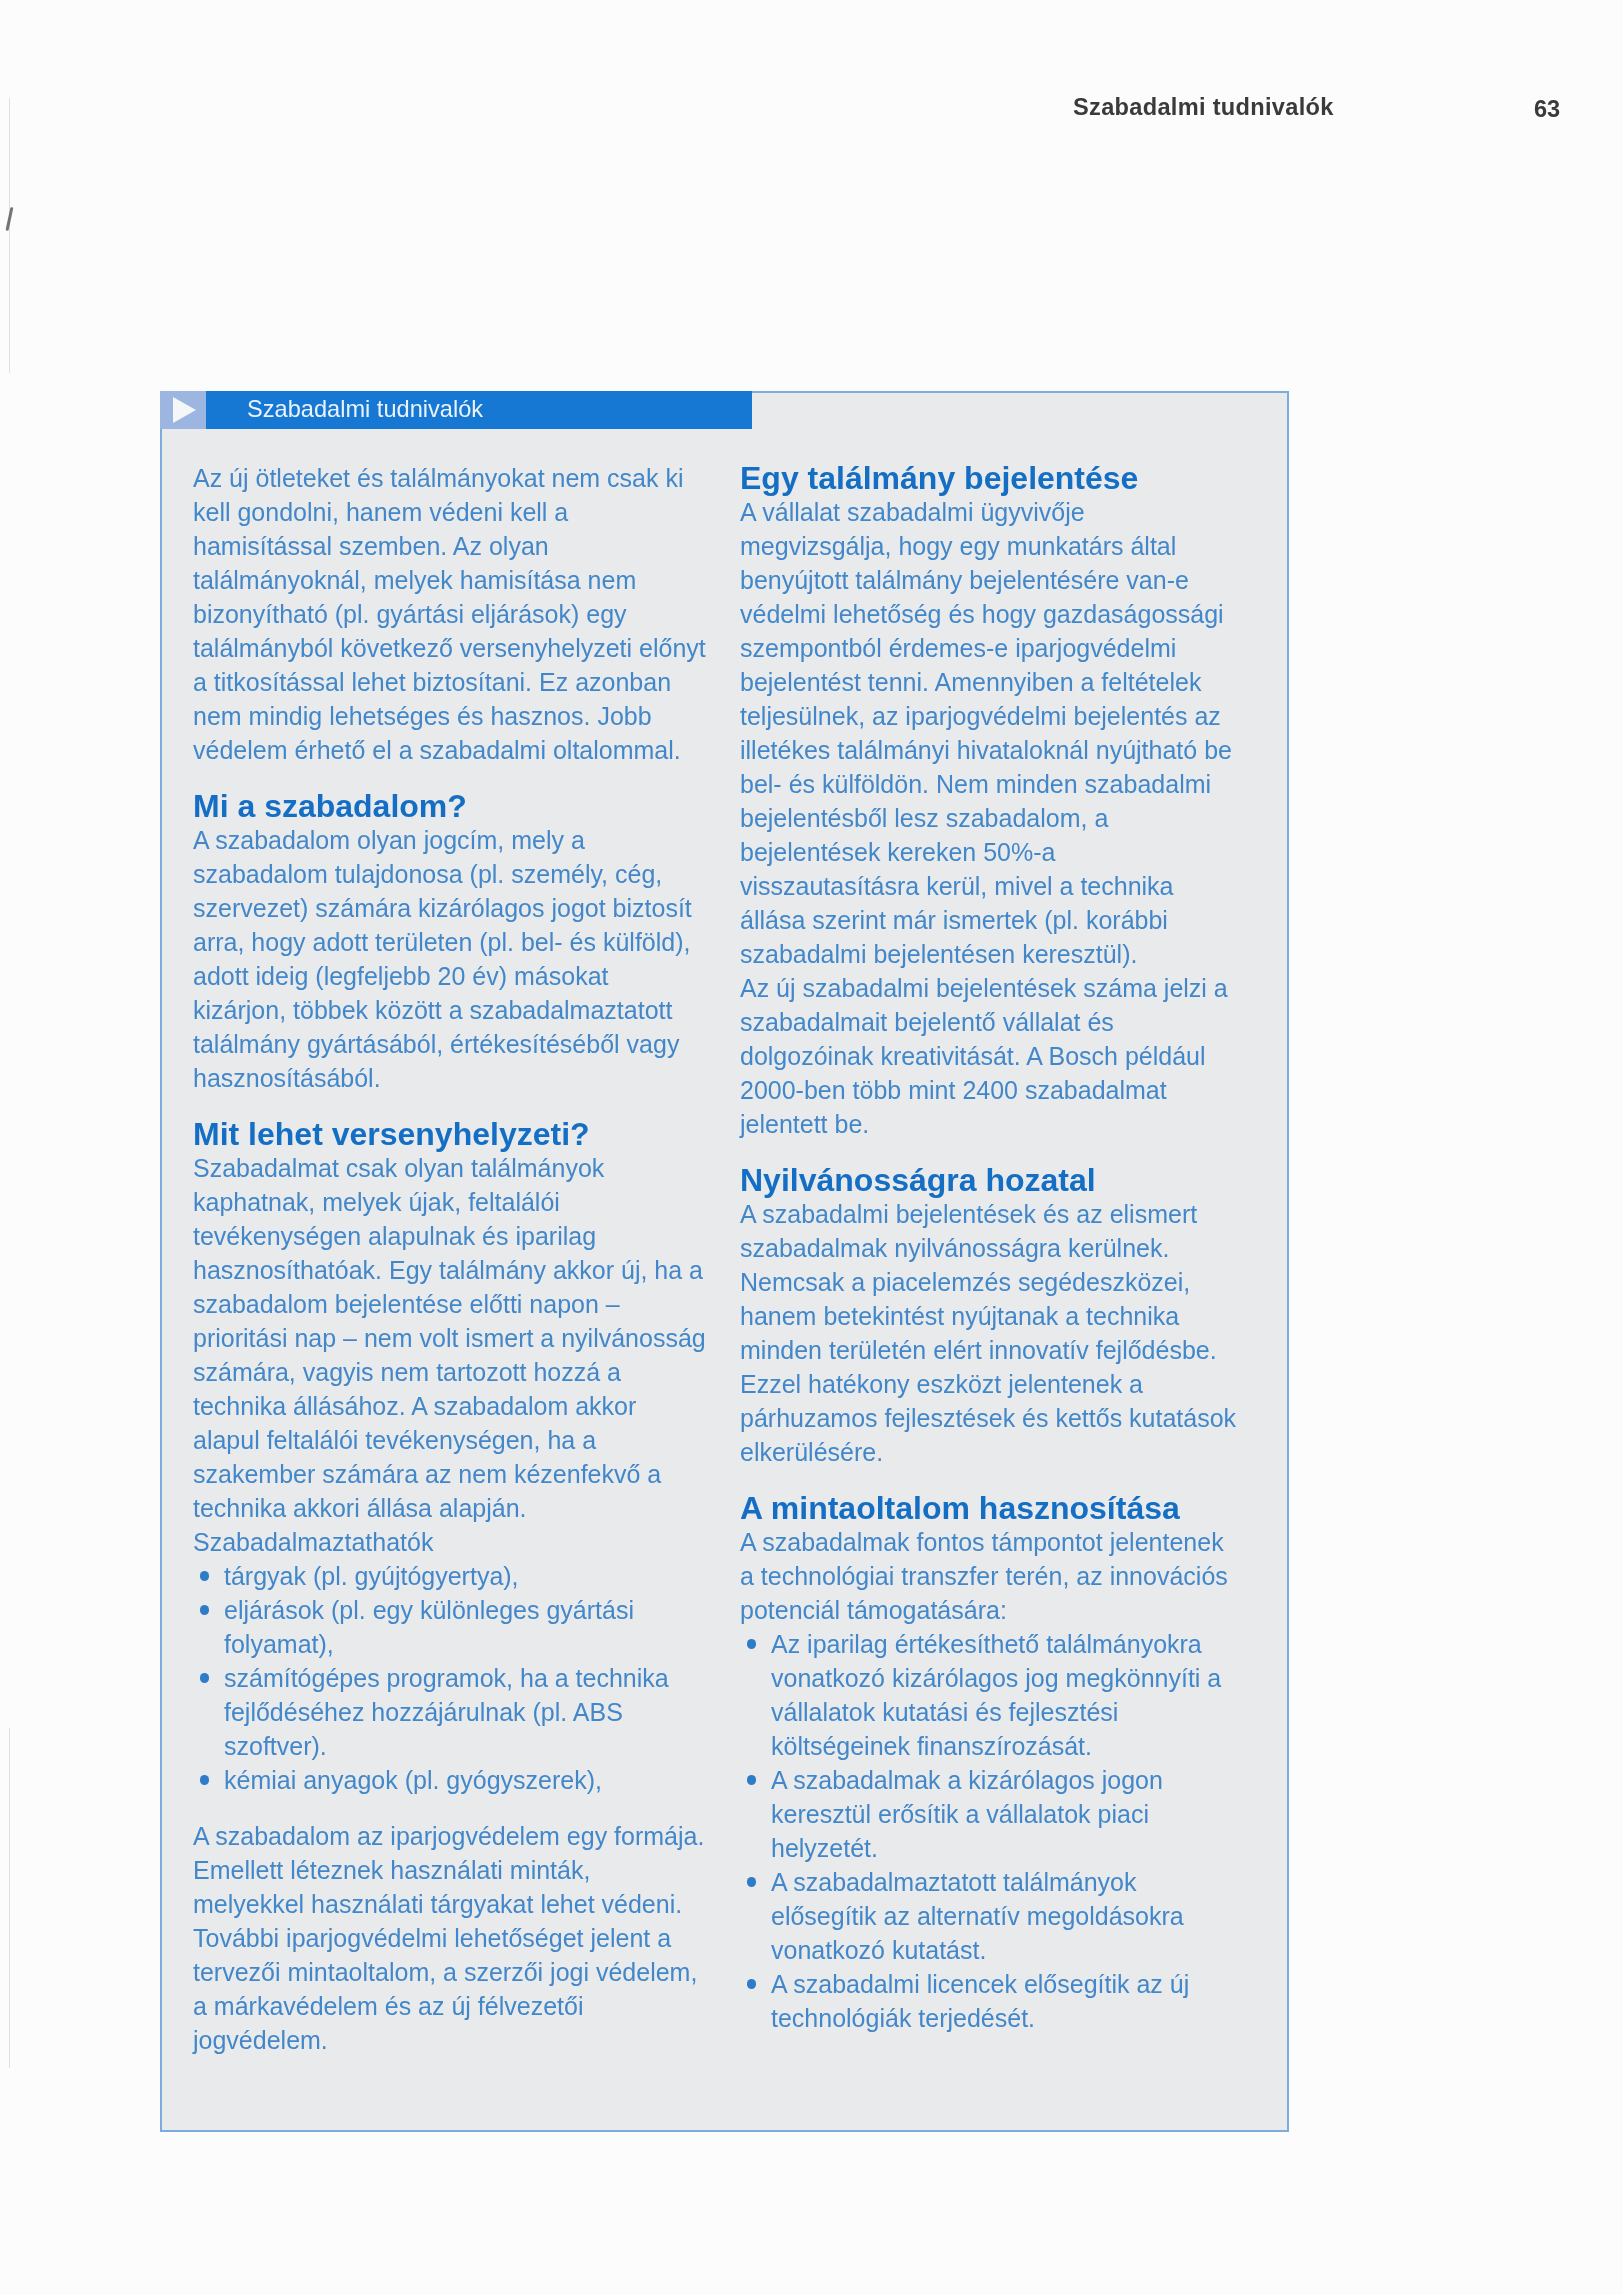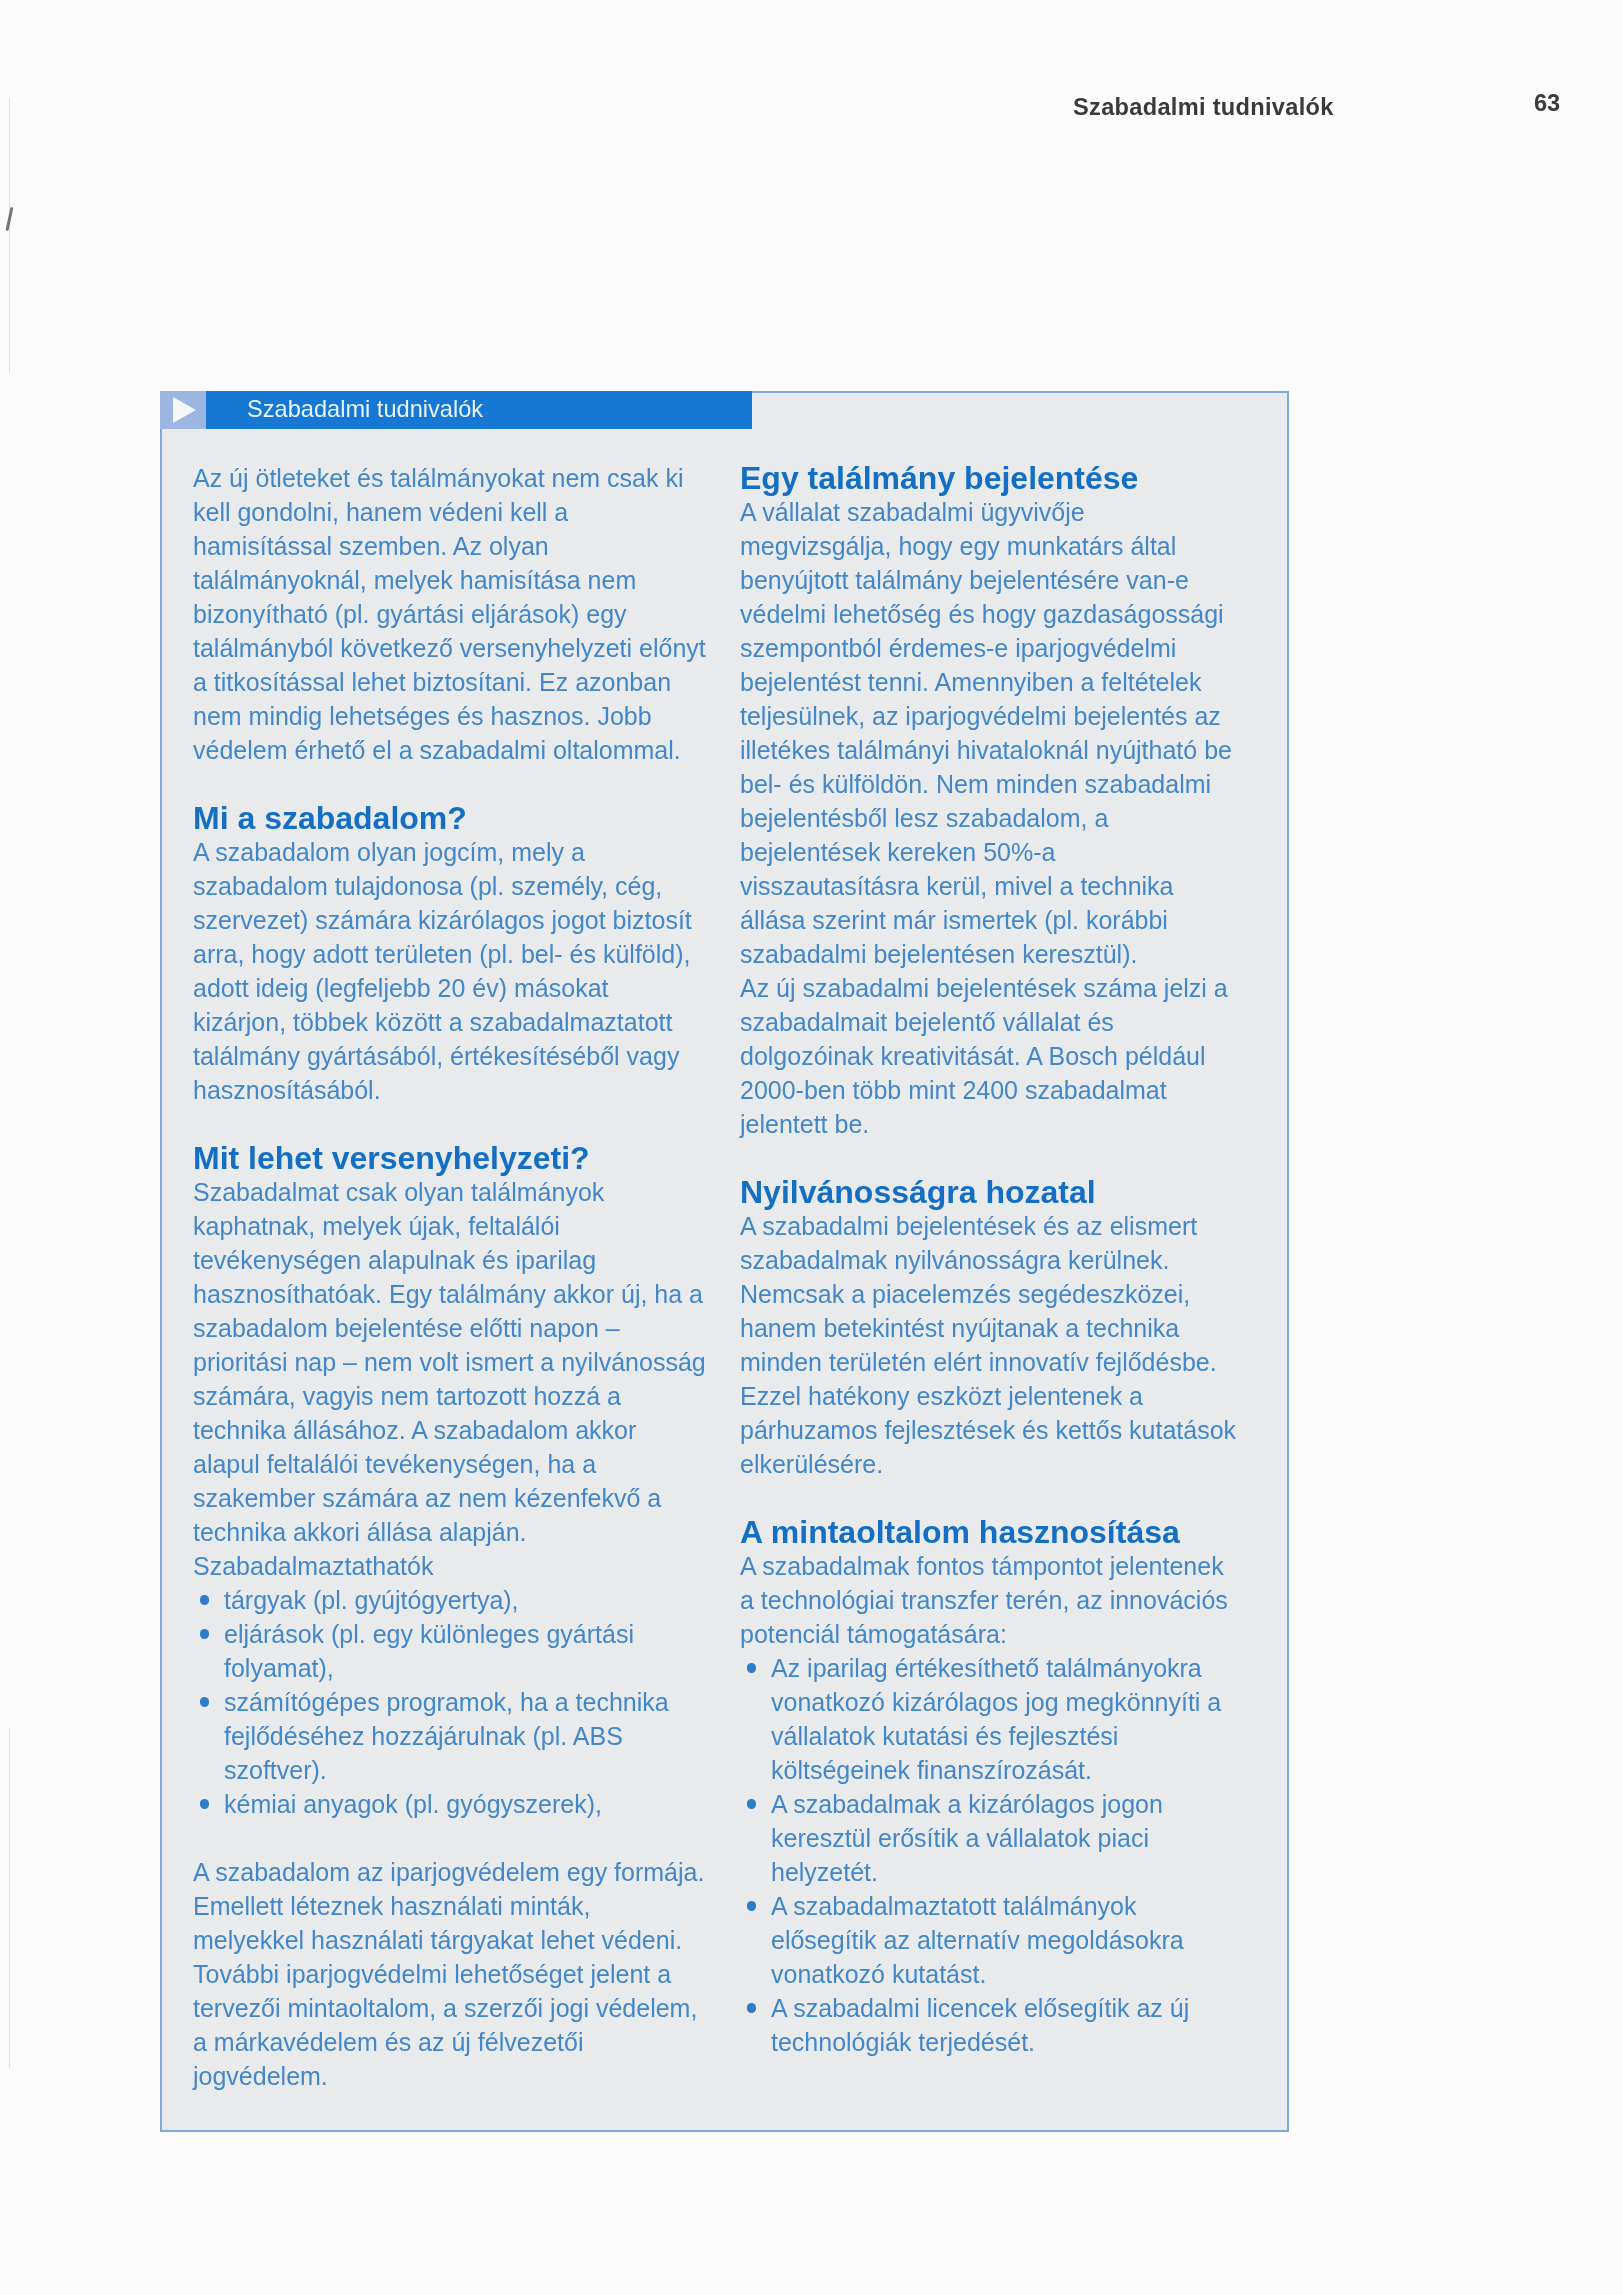--- a/index.html
+++ b/index.html
@@ -21,21 +21,21 @@
     font-family:"Liberation Sans", sans-serif;
     overflow:hidden;
   }
   
   .page-header-title{
     position:absolute; left:1073px; top:94px;
     font-size:23.6px; font-weight:bold; color:var(--header_text);
     letter-spacing:0.3px;
   }
   .page-number{
-    position:absolute; left:1534px; top:90px;
+    position:absolute; left:1534px; top:96px;
     font-size:23.6px; font-weight:bold; color:var(--header_text);
   }
   
   .artifact-vline{
     position:absolute; left:9.2px; width:1.3px; background:#c9c9c9; opacity:.55;
   }
   .artifact-tick{
     position:absolute; left:7.9px; top:207px; width:3.3px; height:23.6px;
     background:#4a4a4a; opacity:.75; transform:rotate(12deg); border-radius:1.3px;
   }
@@ -70,21 +70,21 @@
   
   .columns{
     position:absolute; left:31px; top:68px;
     width:1054px;
     display:flex; gap:33px;
     color:var(--body_blue);
     font-size:25px; line-height:34px;
   }
   .col-left{width:514px;}
   .col-right{width:499px;}
-  .blk{margin-top:34px;}
+  .blk{margin-top:22px;}
   .blk:first-child, .blk.tight{margin-top:0;}
   .heading{
     font-size:32px; font-weight:bold; color:var(--heading_blue);
   }
   ul.bullets{list-style:none;}
   ul.bullets li{
     position:relative; padding-left:31px;
   }
   ul.bullets li::before{
     content:""; position:absolute; left:6.5px; top:12.4px;

